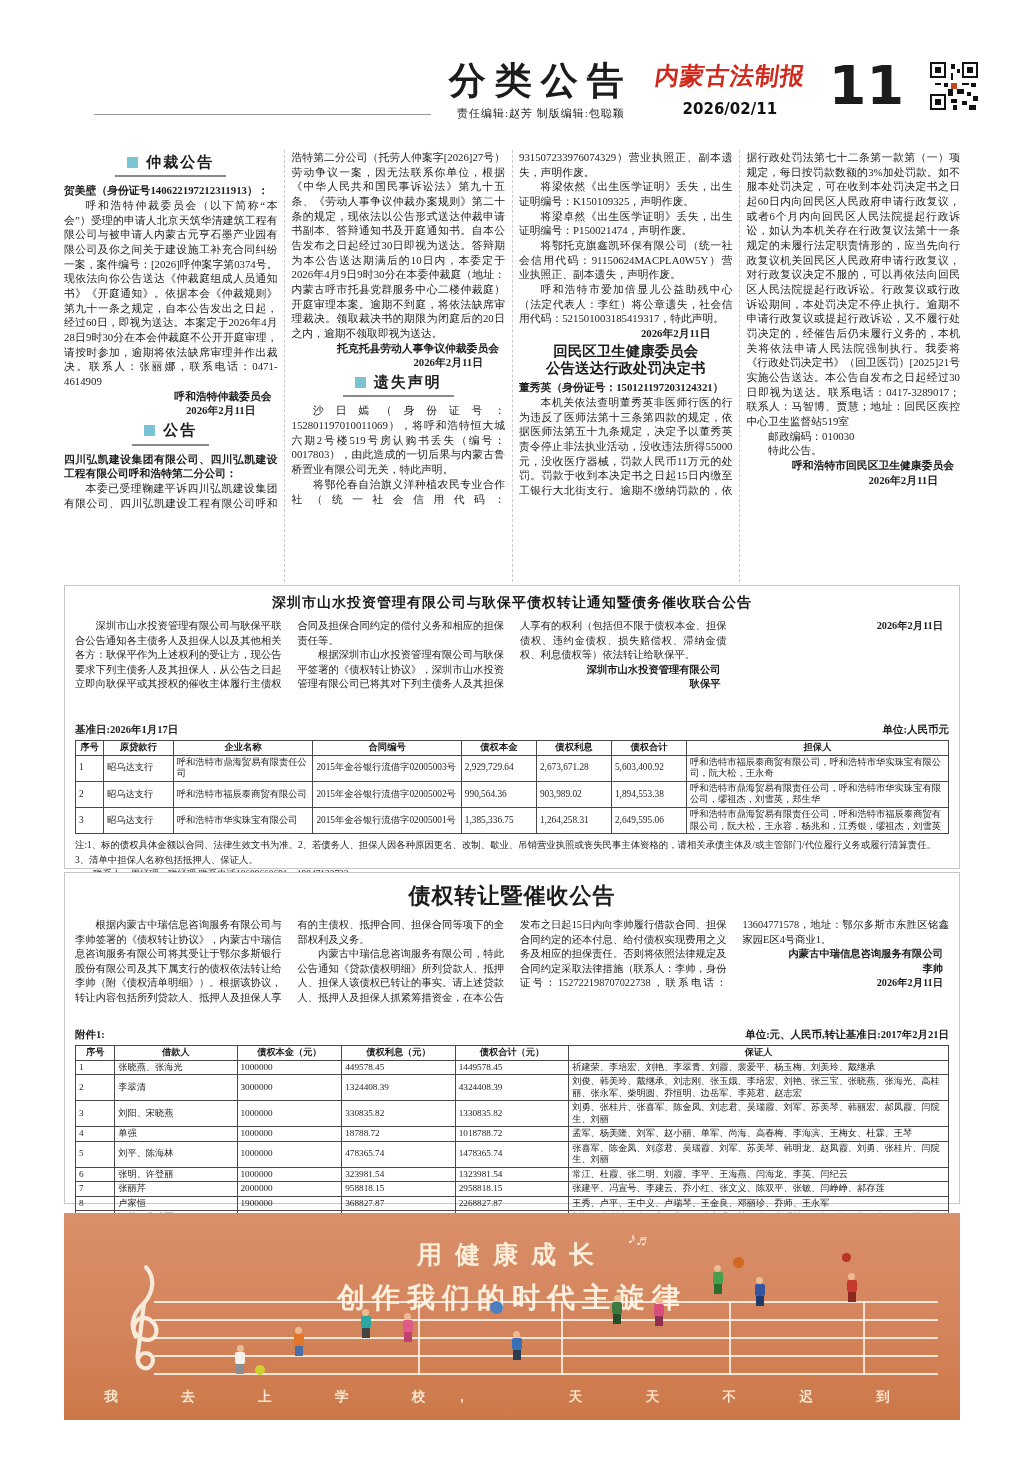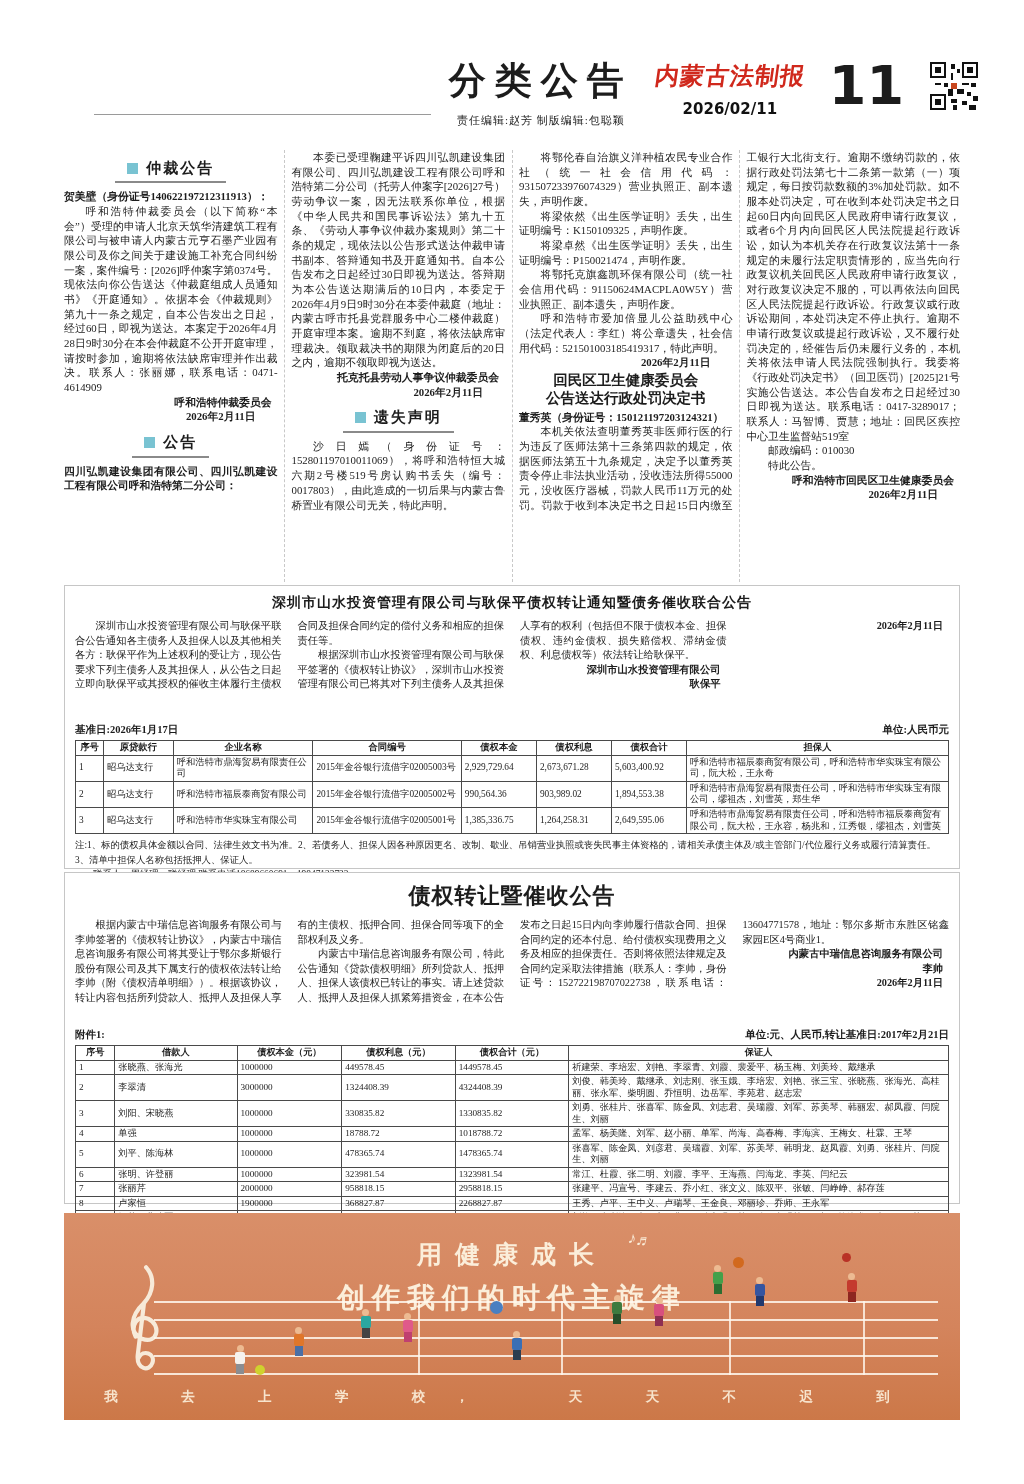--- a/index.html
+++ b/index.html
@@ -4,37 +4,37 @@
 <style>
   html,body{margin:0;padding:0;background:#ffffff;}
   .page{position:relative;width:1024px;height:1484px;background:#fff;overflow:hidden;
         font-family:"Liberation Serif","DejaVu Serif",serif;color:#1c1c1c;}
 
   
   .hdr{position:absolute;top:56px;left:94px;width:884px;height:78px;display:flex;align-items:flex-start;}
   .hdr-rule{flex:1;height:58px;border-bottom:1.5px solid #9a9a9a;margin-right:18px;}
   .cat-block{text-align:center;margin-right:22px;}
   .cat-title{font-size:37px;font-weight:900;letter-spacing:9px;font-family:"Liberation Serif",serif;}
-  .cat-editors{font-size:11px;margin-top:7px;letter-spacing:1px;color:#222;}
+  .cat-editors{font-size:11px;letter-spacing:1px;color:#222;}
   .mast-block{text-align:center;margin-right:24px;padding-top:4px;}
   .mast-name{font-size:24px;font-weight:900;color:#d0281c;transform:skewX(-8deg);letter-spacing:1px;
              font-family:"Liberation Serif",serif;}
   .mast-date{font-size:15px;font-weight:700;margin-top:8px;color:#111;font-family:"DejaVu Sans",sans-serif;}
   .page-num{font-size:54px;font-weight:900;font-family:"DejaVu Sans",sans-serif;line-height:60px;margin-right:26px;}
   .qr{width:48px;height:48px;margin-top:6px;}
 
   
   .top-notices{position:absolute;top:150px;left:64px;width:896px;height:432px;
     column-count:4;column-gap:14px;column-rule:1px dashed #c8c8c8;
     font-size:10.8px;line-height:1.36;text-align:justify;overflow:hidden;}
   .top-notices p{margin:0;text-indent:2em;}
   p.addr{font-weight:700;text-indent:0;}
   p.sig{text-align:right;font-weight:700;text-indent:0;padding-right:6px;}
   p.sigdate{text-align:right;font-weight:700;text-indent:0;padding-right:22px;}
-  .notice-head{break-inside:avoid;text-align:center;margin:8px 0 6px;font-family:"Liberation Sans",sans-serif;}
+  .notice-head{break-inside:avoid;text-align:center;margin:2px 0 6px;font-family:"Liberation Sans",sans-serif;}
   .nh-in{display:inline-block;border-bottom:2px solid #8a8a8a;padding:0 12px 3px;}
   .sq{display:inline-block;width:11px;height:11px;background:#79c3d2;margin-right:8px;vertical-align:-1px;}
   .nh-txt{font-size:15px;font-weight:900;letter-spacing:2px;}
   .center-title{break-inside:avoid;text-align:center;font-weight:900;font-size:14.5px;line-height:1.5;
     margin:10px 0 6px;text-indent:0 !important;font-family:"Liberation Serif",serif;}
 
   
   .box{position:absolute;left:64px;width:874px;border:1px solid #c6c6c6;padding:6px 10px;background:#fff;}
   .box1{top:585px;height:270px;}
   .box2{top:872px;height:318px;}

